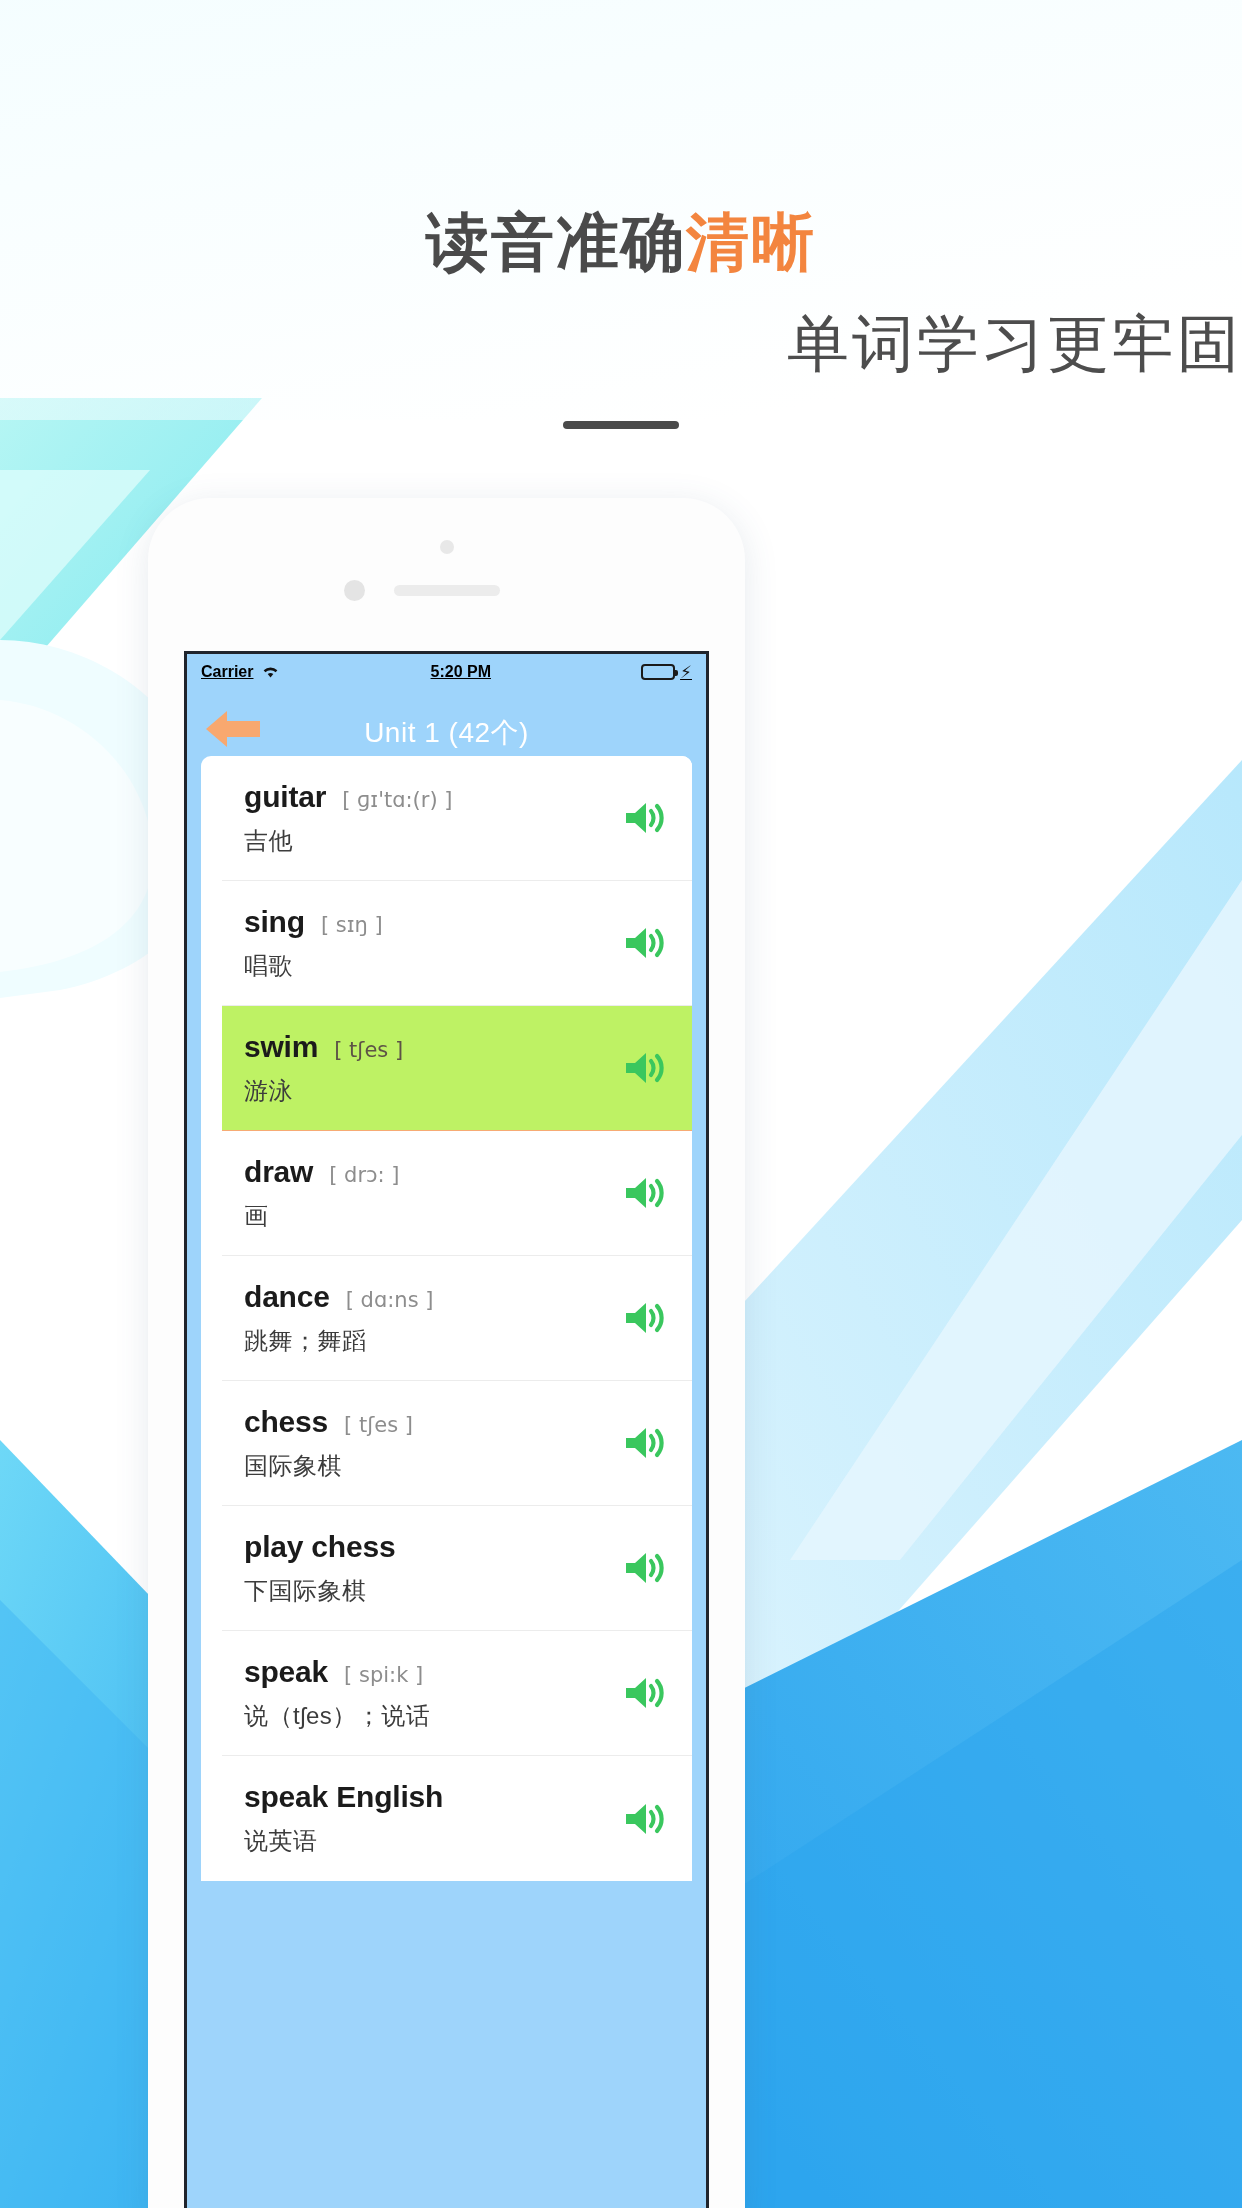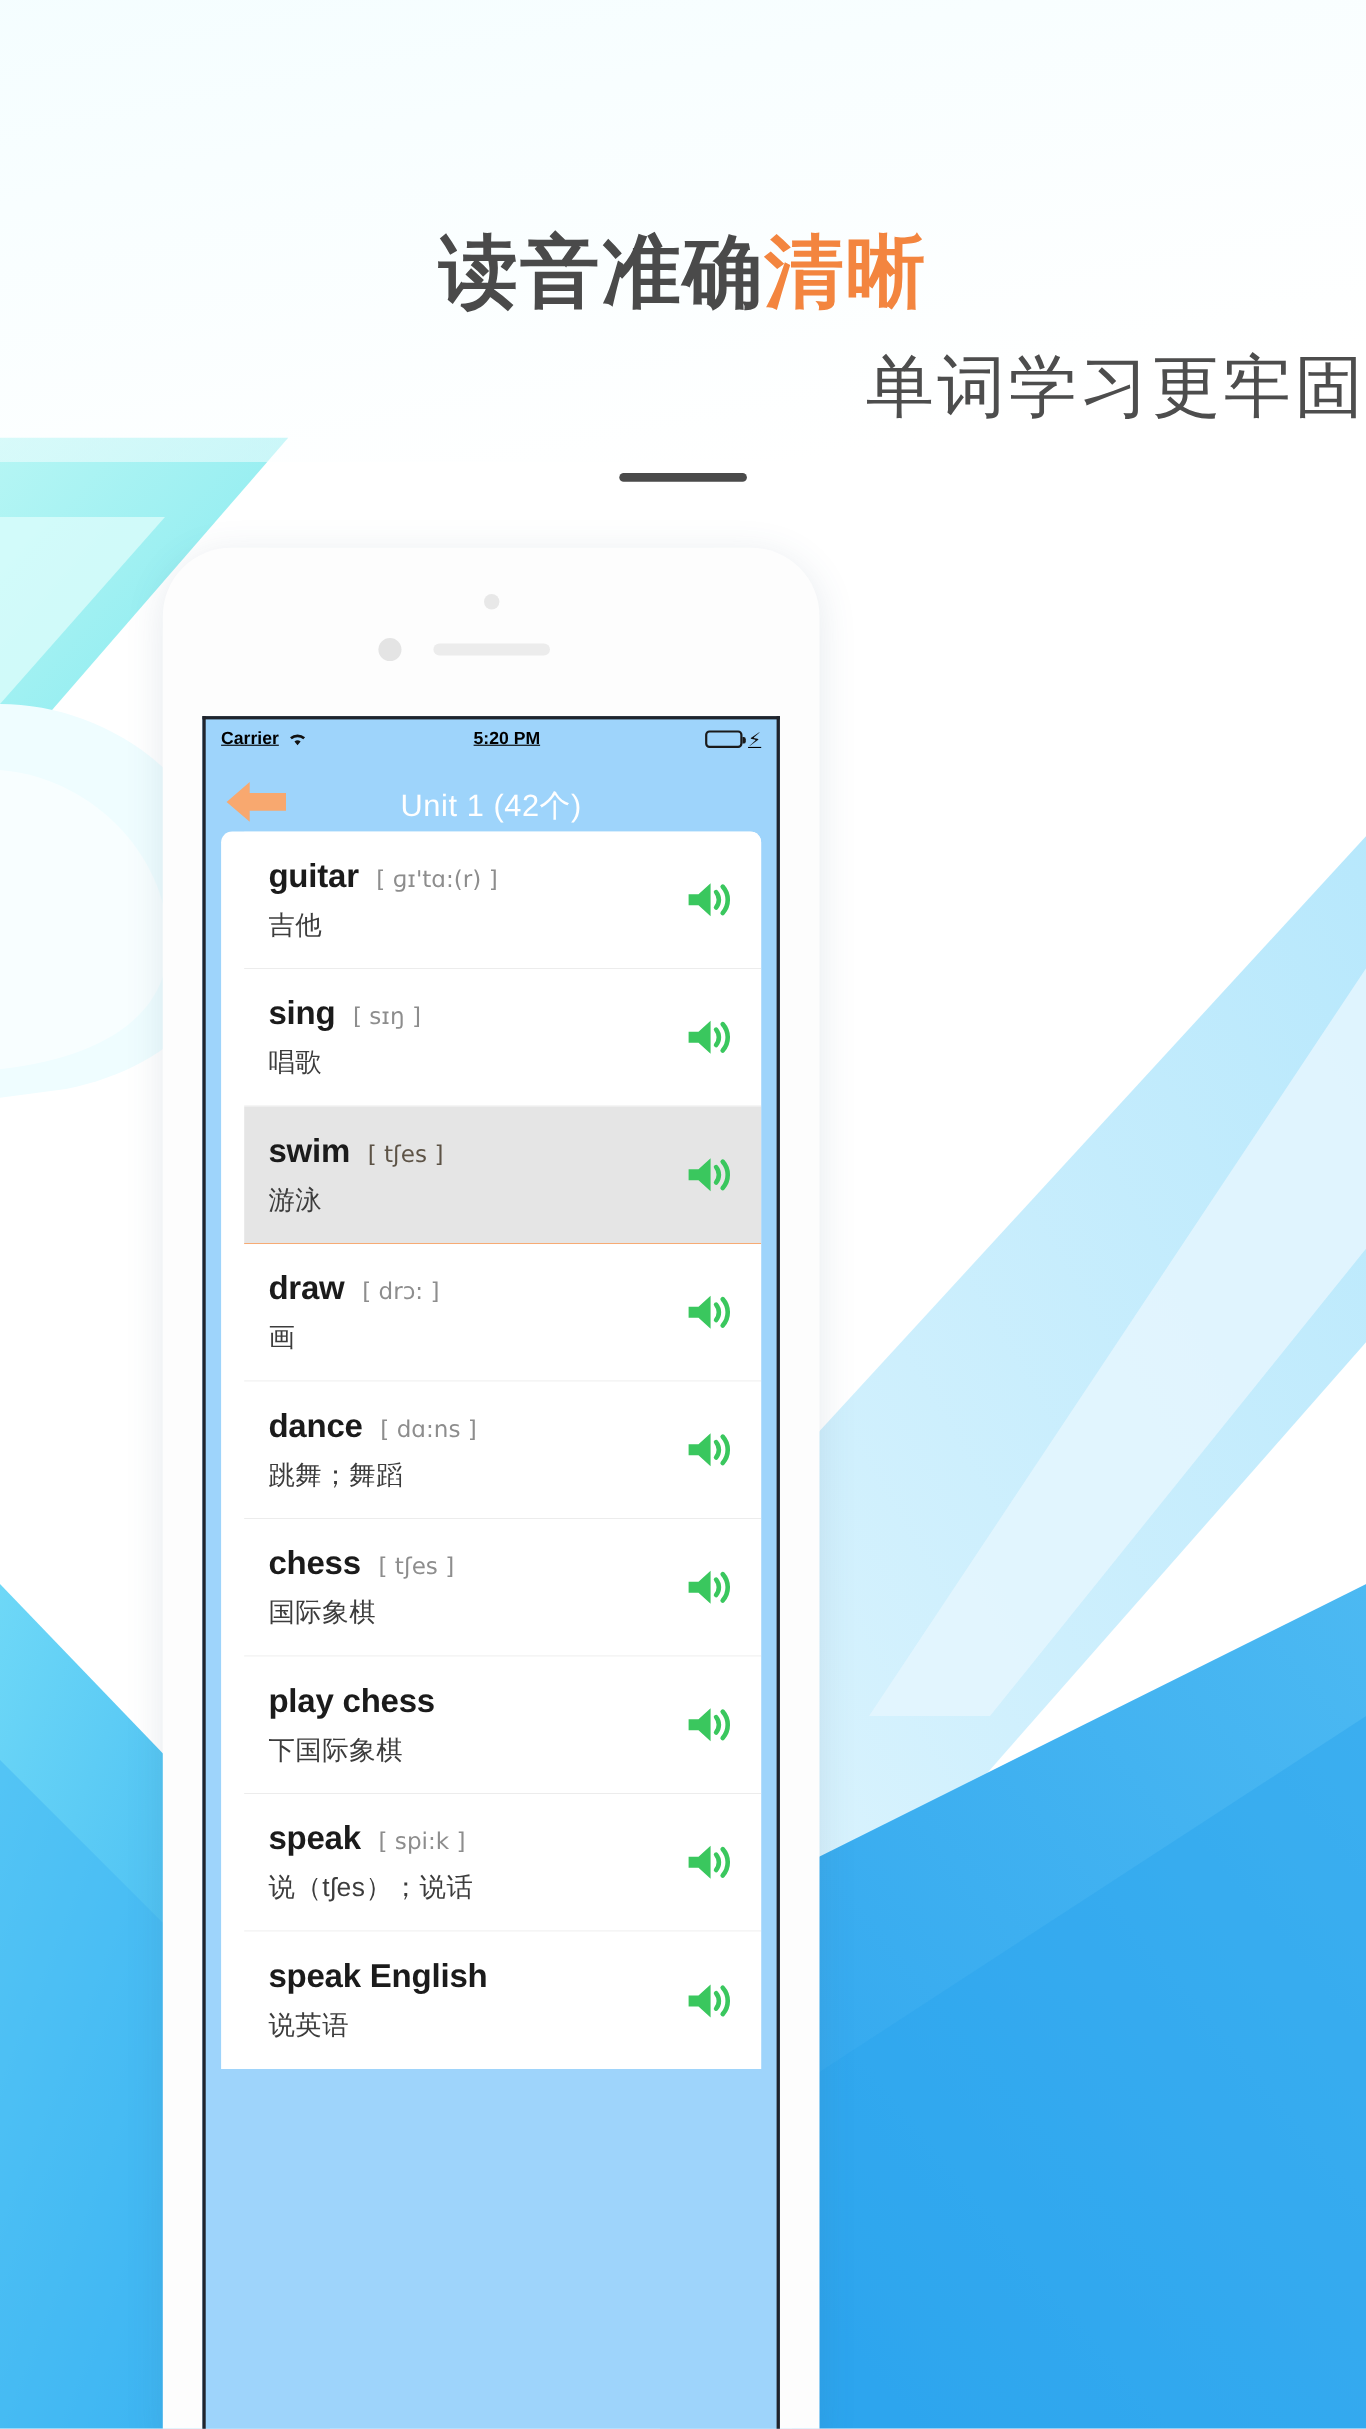--- a/index.html
+++ b/index.html
@@ -15,21 +15,21 @@
   .bg svg { position: absolute; inset: 0; width: 1242px; height: 2208px; display: block; }
 
   
   .headline-wrap {
     position: absolute; top: 0; left: 0; width: 1242px;
     text-align: center; z-index: 5;
   }
   .headline {
     margin-top: 212px;
     font-family: "Liberation Serif", "DejaVu Serif", serif;
-    font-size: 72px; font-weight: 700; letter-spacing: 2px;
+    font-size: 63px; font-weight: 700; letter-spacing: 2px;
     color: #4a4a4a; line-height: 1;
   }
   .headline .accent { color: #f3853f; }
   .subhead {
     margin-top: 38px;
     font-family: "Liberation Serif", "DejaVu Serif", serif;
     font-size: 62px; font-weight: 400; letter-spacing: 3px;
     color: #4d4d4d; line-height: 1; text-align: right;
   }
   .divider {
@@ -115,21 +115,21 @@
     overflow: hidden;
   }
   .word-row {
     display: flex; align-items: center;
     padding: 18px 20px 18px 22px;
     min-height: 125px;
     border-bottom: 1px solid #ececec;
     background: #ffffff;
     margin-left: 21px;
   }
-  .word-row.active { background: #e5e5e5; border-bottom-color: #f7ab74; gap: 24px; }
+  .word-row.active { background: #bef264; border-bottom-color: #f7ab74; gap: 24px; }
   .word-row:last-child { border-bottom: none; }
   .word-main { flex: 1; min-width: 0; }
   .word-top { display: flex; align-items: baseline; gap: 16px; }
   .word-en {
     font-size: 30px; font-weight: 700; color: #1b1b1b;
     letter-spacing: -0.2px; white-space: nowrap;
   }
   .word-ipa {
     font-size: 21px; color: #8d8d8d; white-space: nowrap;
     font-family: "DejaVu Sans", sans-serif;

